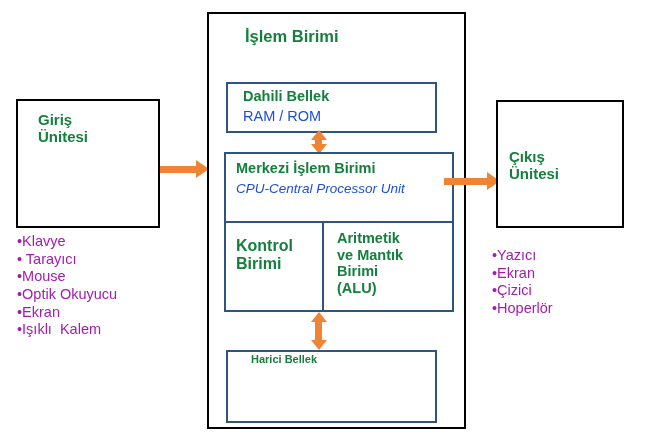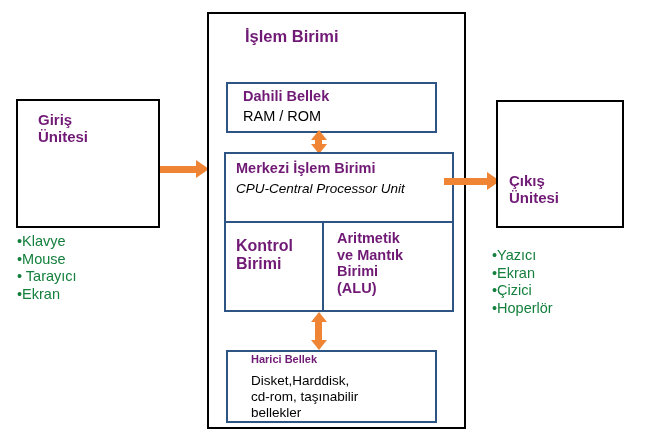--- a/index.html
+++ b/index.html
@@ -30,33 +30,33 @@
     position: absolute;
     border: 2px solid #2e5484;
     background: #ffffff;
     box-sizing: border-box;
   }
 
   
   .box-title {
     position: absolute;
     font-weight: bold;
-    color: #701a75;
+    color: #15803d;
     line-height: 1.14;
     white-space: pre-line;
   }
   .box-sub {
     position: absolute;
-    color: #000000;
+    color: #1d4ed8;
     line-height: 1.2;
     white-space: pre-line;
   }
   .bullet-list {
     position: absolute;
-    color: #15803d;
+    color: #a21caf;
     line-height: 1.22;
     font-size: 14.5px;
   }
   .bullet-list div {
     white-space: pre;
   }
 
   
   #input-unit-box   { left: 16px;  top: 99px;  width: 144px; height: 129px; }
   #input-unit-label { left: 38px;  top: 111px; font-size: 15px; }
@@ -86,21 +86,21 @@
   }
 
   #control-unit-label { left: 236px; top: 237px; font-size: 16px; }
   #alu-label          { left: 337px; top: 230px; font-size: 14.5px; }
 
   #external-memory-box { left: 226px; top: 350px; width: 211px; height: 73px; }
   #external-memory-title { left: 251px; top: 353px; font-size: 11px; }
   #external-memory-sub   { left: 251px; top: 373px; font-size: 13.5px; }
 
   #output-unit-box   { left: 496px; top: 100px; width: 128px; height: 128px; }
-  #output-unit-label { left: 509px; top: 148px; font-size: 15px; margin-top: 24px; }
+  #output-unit-label { left: 509px; top: 148px; font-size: 15px; }
 
   #output-devices-list { left: 492px; top: 247px; }
 
   
   .arrow-h {
     position: absolute;
     height: 7px;
     background: #ee8434;
   }
   .arrow-head-right {
@@ -152,23 +152,25 @@
 <body>
 
 <div id="canvas">
 
   <div class="black-box" id="input-unit-box"></div>
   <div class="box-title" id="input-unit-label">Giriş
 Ünitesi</div>
 
   <div class="bullet-list" id="input-devices-list">
     <div>•Klavye</div>
+    <div>• Tarayıcı</div>
     <div>•Mouse</div>
-    <div>• Tarayıcı</div>
+    <div>•Optik Okuyucu</div>
     <div>•Ekran</div>
+    <div>•Işıklı  Kalem</div>
   </div>
 
   <div class="arrow-h" id="arrow-input-to-processing-shaft"></div>
   <div class="arrow-head-right" id="arrow-input-to-processing-head"></div>
 
   <div class="black-box" id="processing-unit-box"></div>
   <div class="box-title" id="processing-unit-title">İşlem Birimi</div>
 
   <div class="blue-box" id="internal-memory-box"></div>
   <div class="box-title" id="internal-memory-title">Dahili Bellek</div>
@@ -189,23 +191,20 @@
 ve Mantık
 Birimi
 (ALU)</div>
 
   <div class="arrow-v" id="arrow-cpu-ext-shaft"></div>
   <div class="arrow-head-up" id="arrow-cpu-ext-up"></div>
   <div class="arrow-head-down" id="arrow-cpu-ext-down"></div>
 
   <div class="blue-box" id="external-memory-box"></div>
   <div class="box-title" id="external-memory-title">Harici Bellek</div>
-  <div class="box-sub" id="external-memory-sub">Disket,Harddisk,
- cd-rom, taşınabilir
-bellekler</div>
 
   <div class="arrow-h" id="arrow-processing-to-output-shaft"></div>
   <div class="arrow-head-right" id="arrow-processing-to-output-head"></div>
 
   <div class="black-box" id="output-unit-box"></div>
   <div class="box-title" id="output-unit-label">Çıkış
 Ünitesi</div>
 
   <div class="bullet-list" id="output-devices-list">
     <div>•Yazıcı</div>

